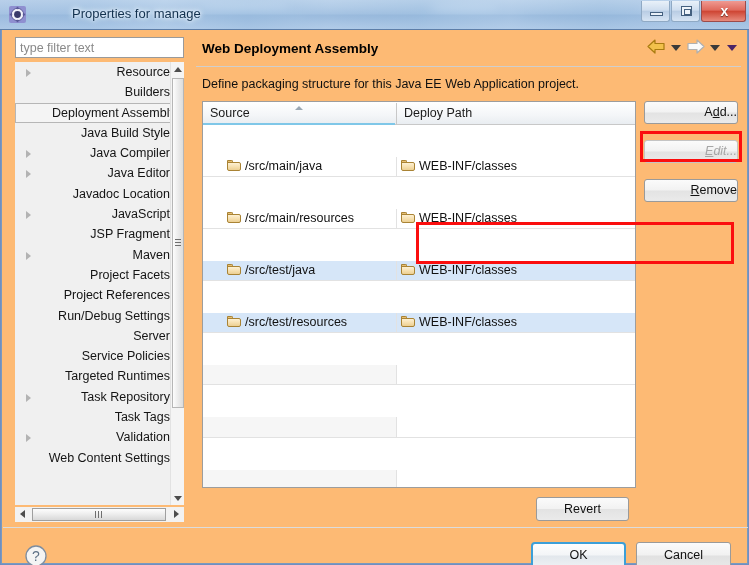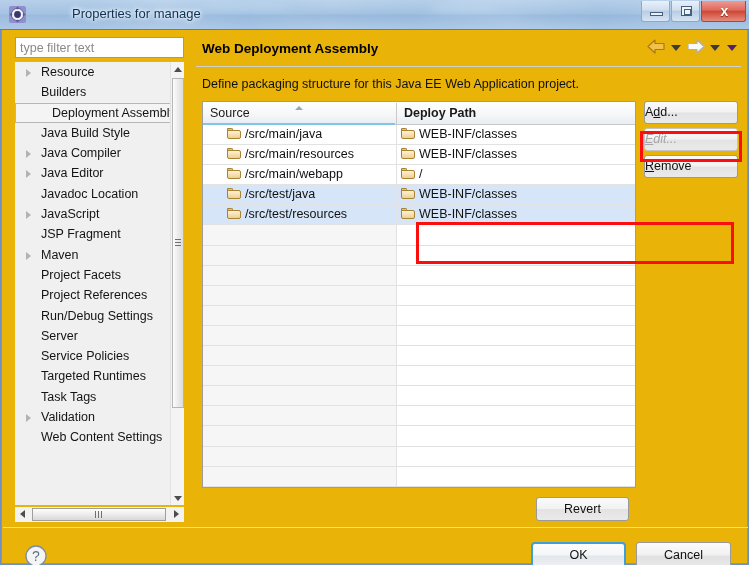--- a/index.html
+++ b/index.html
@@ -122,21 +122,21 @@
     color: #ffffff;
     text-shadow: 0 1px 1px rgba(0,0,0,.5);
     font-family: "Liberation Sans", sans-serif;
   }
 
   
   .dialog-body {
     position: absolute;
     left: 1px; top: 30px;
     width: 747px; height: 534px;
-    background: #eab308;
+    background: #fdba74;
     box-sizing: border-box;
     border-left: 1px solid #7a99bf;
     border-right: 1px solid #7a99bf;
     border-bottom: 1px solid #7a99bf;
   }
 
   
   .filter-input {
     position: absolute;
     left: 13px; top: 7px;
@@ -157,20 +157,21 @@
     left: 13px; top: 32px;
     width: 169px; height: 443px;
     background: #f0f0f0;
     box-sizing: border-box;
     overflow: hidden;
   }
   .tree-list {
     position: absolute;
     left: 0; top: 0;
     width: 155px;
+    text-align: right;
   }
   .tree-item {
     position: relative;
     height: 20.3px;
     line-height: 20.3px;
     font-size: 12.5px;
     color: #141414;
     white-space: nowrap;
     padding-left: 26px;
     box-sizing: border-box;
@@ -344,21 +345,21 @@
   }
   .th {
     font-size: 12.5px;
     color: #1a1a1a;
     line-height: 21px;
     padding-left: 7px;
     box-sizing: border-box;
     position: relative;
   }
   .th.source { width: 194px; border-right: 1px solid #c8c8c8; }
-  .th.deploy { width: 238px; font-weight: bold; }
+  .th.deploy { width: 238px; }
   .th.source:after {
     content: "";
     position: absolute;
     left: 0; right: 1px; bottom: -1px;
     height: 2px;
     background: #7fc7e8;
   }
   .sort-asc {
     position: absolute;
     left: 92px; top: 3px;
@@ -366,20 +367,21 @@
     border-left: 4px solid transparent;
     border-right: 4px solid transparent;
     border-bottom: 4px solid #9aa7b3;
   }
   .rows { position: relative; }
   .row {
     display: flex;
     height: 20.1px;
     border-bottom: 1px solid #e2e2e2;
     box-sizing: border-box;
+    margin-top: 32px;
   }
   .row.selected { background: #d6e6f8; }
   .cell {
     font-size: 12.5px;
     color: #111111;
     line-height: 19px;
     box-sizing: border-box;
     white-space: nowrap;
     position: relative;
     overflow: hidden;
@@ -423,30 +425,30 @@
 
   
   .side-btns {
     position: absolute;
     left: 450px; top: 66px;
     width: 94px;
   }
   .btn {
     display: block;
     width: 94px; height: 23px;
-    margin-bottom: 4px;
+    margin-bottom: 16px;
     box-sizing: border-box;
     border: 1px solid #9a9a9a;
     border-radius: 3px;
     background: linear-gradient(180deg, #fbfbfb 0%, #f2f2f2 48%, #e3e3e3 52%, #eaeaea 100%);
     font-family: "Liberation Sans", sans-serif;
     font-size: 12.5px;
     color: #111111;
     line-height: 21px;
-    text-align: left;
+    text-align: right;
     padding: 0;
   }
   .btn.disabled { color: #a6a6a6; border-color: #c4c4c4; font-style: italic; }
   .btn .mn { text-decoration: underline; }
 
   .highlight-remove {
     position: absolute;
     left: 446px; top: 96px;
     width: 102px; height: 31px;
     border: 3px solid #fb0e0e;
@@ -579,20 +581,21 @@
           <div class="tree-item"><span>Javadoc Location</span></div>
           <div class="tree-item"><span class="tw"></span><span>JavaScript</span></div>
           <div class="tree-item"><span>JSP Fragment</span></div>
           <div class="tree-item"><span class="tw"></span><span>Maven</span></div>
           <div class="tree-item"><span>Project Facets</span></div>
           <div class="tree-item"><span>Project References</span></div>
           <div class="tree-item"><span>Run/Debug Settings</span></div>
           <div class="tree-item"><span>Server</span></div>
           <div class="tree-item"><span>Service Policies</span></div>
           <div class="tree-item"><span>Targeted Runtimes</span></div>
+          <div class="tree-item"><span class="tw"></span><span>Task Repository</span></div>
           <div class="tree-item"><span>Task Tags</span></div>
           <div class="tree-item"><span class="tw"></span><span>Validation</span></div>
           <div class="tree-item"><span>Web Content Settings</span></div>
         </div>
 
       <div class="vscroll">
         <div class="arrow-up">
           <span class="tri-up"></span>
         </div>
         <div class="vthumb">
@@ -651,24 +654,20 @@
         </div>
         <div class="rows" id="table-rows">
             <div class="row">
               <div class="cell src filled"><span class="folder"></span><span class="cell-label">/src/main/java</span></div>
               <div class="cell dep filled"><span class="folder"></span><span class="cell-label">WEB-INF/classes</span></div>
             </div>
             <div class="row">
               <div class="cell src filled"><span class="folder"></span><span class="cell-label">/src/main/resources</span></div>
               <div class="cell dep filled"><span class="folder"></span><span class="cell-label">WEB-INF/classes</span></div>
             </div>
-            <div class="row">
-              <div class="cell src filled"><span class="folder"></span><span class="cell-label">/src/main/webapp</span></div>
-              <div class="cell dep filled"><span class="folder"></span><span class="cell-label">/</span></div>
-            </div>
             <div class="row selected">
               <div class="cell src filled"><span class="folder"></span><span class="cell-label">/src/test/java</span></div>
               <div class="cell dep filled"><span class="folder"></span><span class="cell-label">WEB-INF/classes</span></div>
             </div>
             <div class="row selected">
               <div class="cell src filled"><span class="folder"></span><span class="cell-label">/src/test/resources</span></div>
               <div class="cell dep filled"><span class="folder"></span><span class="cell-label">WEB-INF/classes</span></div>
             </div>
             <div class="row">
               <div class="cell src"></div>

